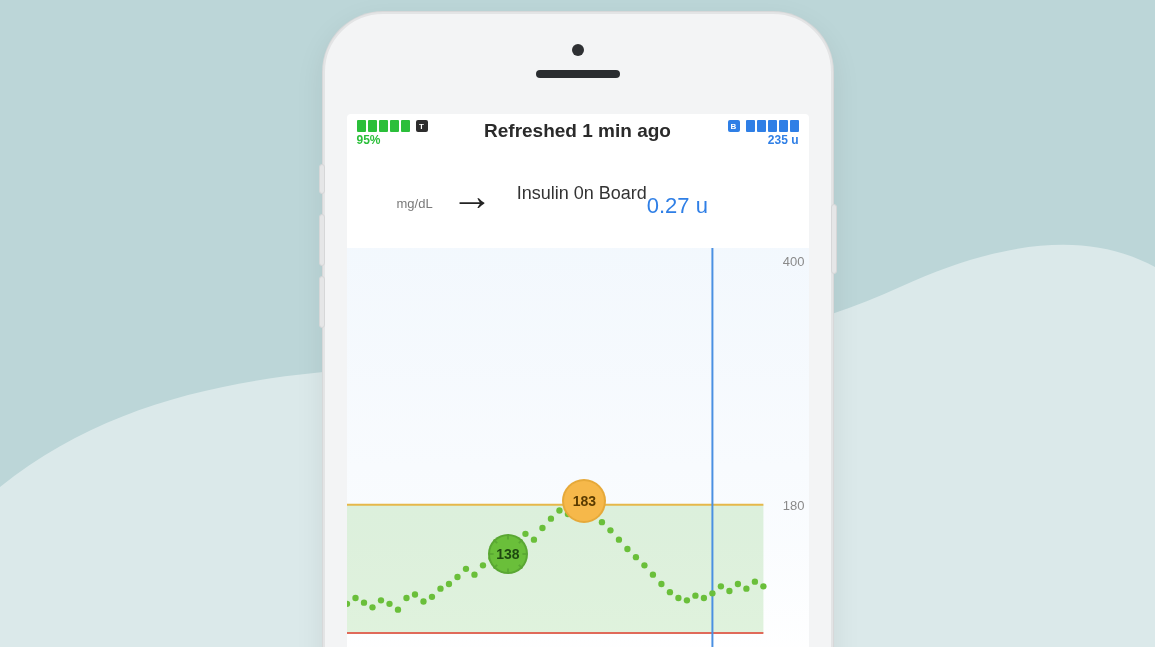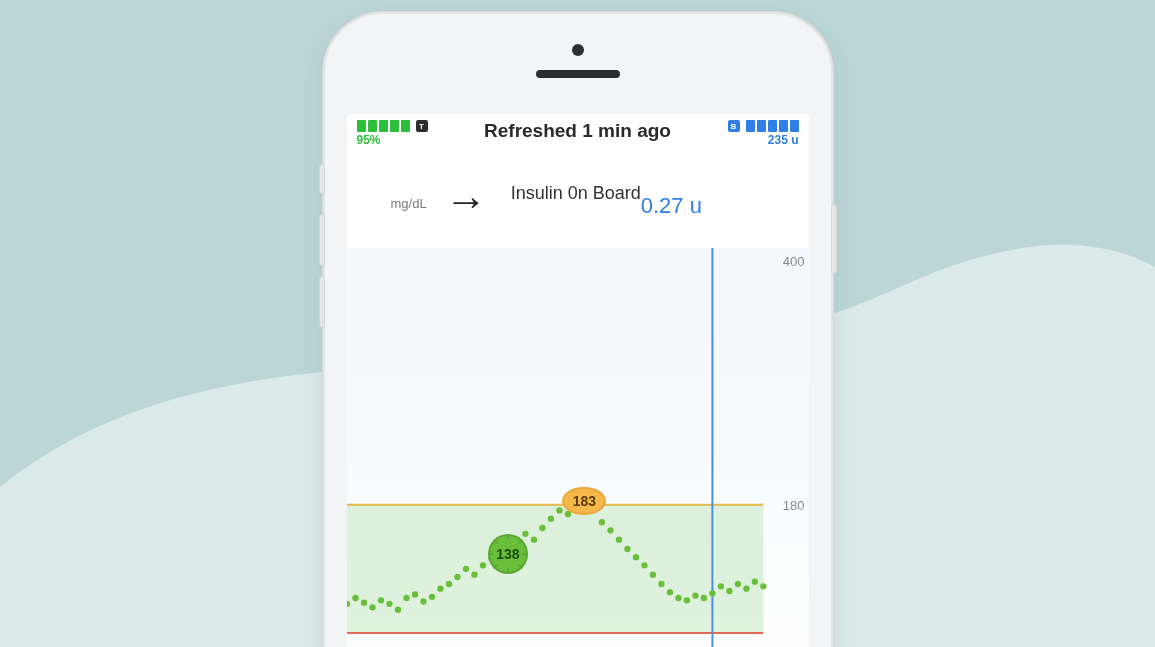--- a/index.html
+++ b/index.html
@@ -107,21 +107,21 @@
     font-size: 68px;
     font-weight: 800;
     color: #232323;
     letter-spacing: -2px;
     line-height: 1;
   }
   .glucose-unit {
     font-size: 13px;
     color: #7a7a7a;
     margin-top: 4px;
-    margin-left: 14px;
+    margin-left: 20px;
   }
   .trend-arrow {
     font-size: 42px;
     font-weight: 900;
     color: #232323;
     margin: 0 24px 0 18px;
     padding-bottom: 10px;
   }
   .iob-block { display: flex; flex-direction: row; }
   .iob-label { font-size: 18px; color: #333; }
@@ -163,21 +163,21 @@
     inset: -6px;
     border-radius: 50%;
     background:
       radial-gradient(circle at center, transparent 60%, transparent 60%);
     box-shadow: 0 0 0 0 transparent;
   }
   .callout.orange {
     background: #f6b84a;
     color: #5a3b00;
     box-shadow: 0 0 0 2px #e6a939;
-    width: 40px; height: 24px;
+    width: 40px; height: 40px;
   }
   .burst { 
     position: absolute;
     inset: 0;
     pointer-events: none;
   }
 </style>
 </head>
 <body>
 

